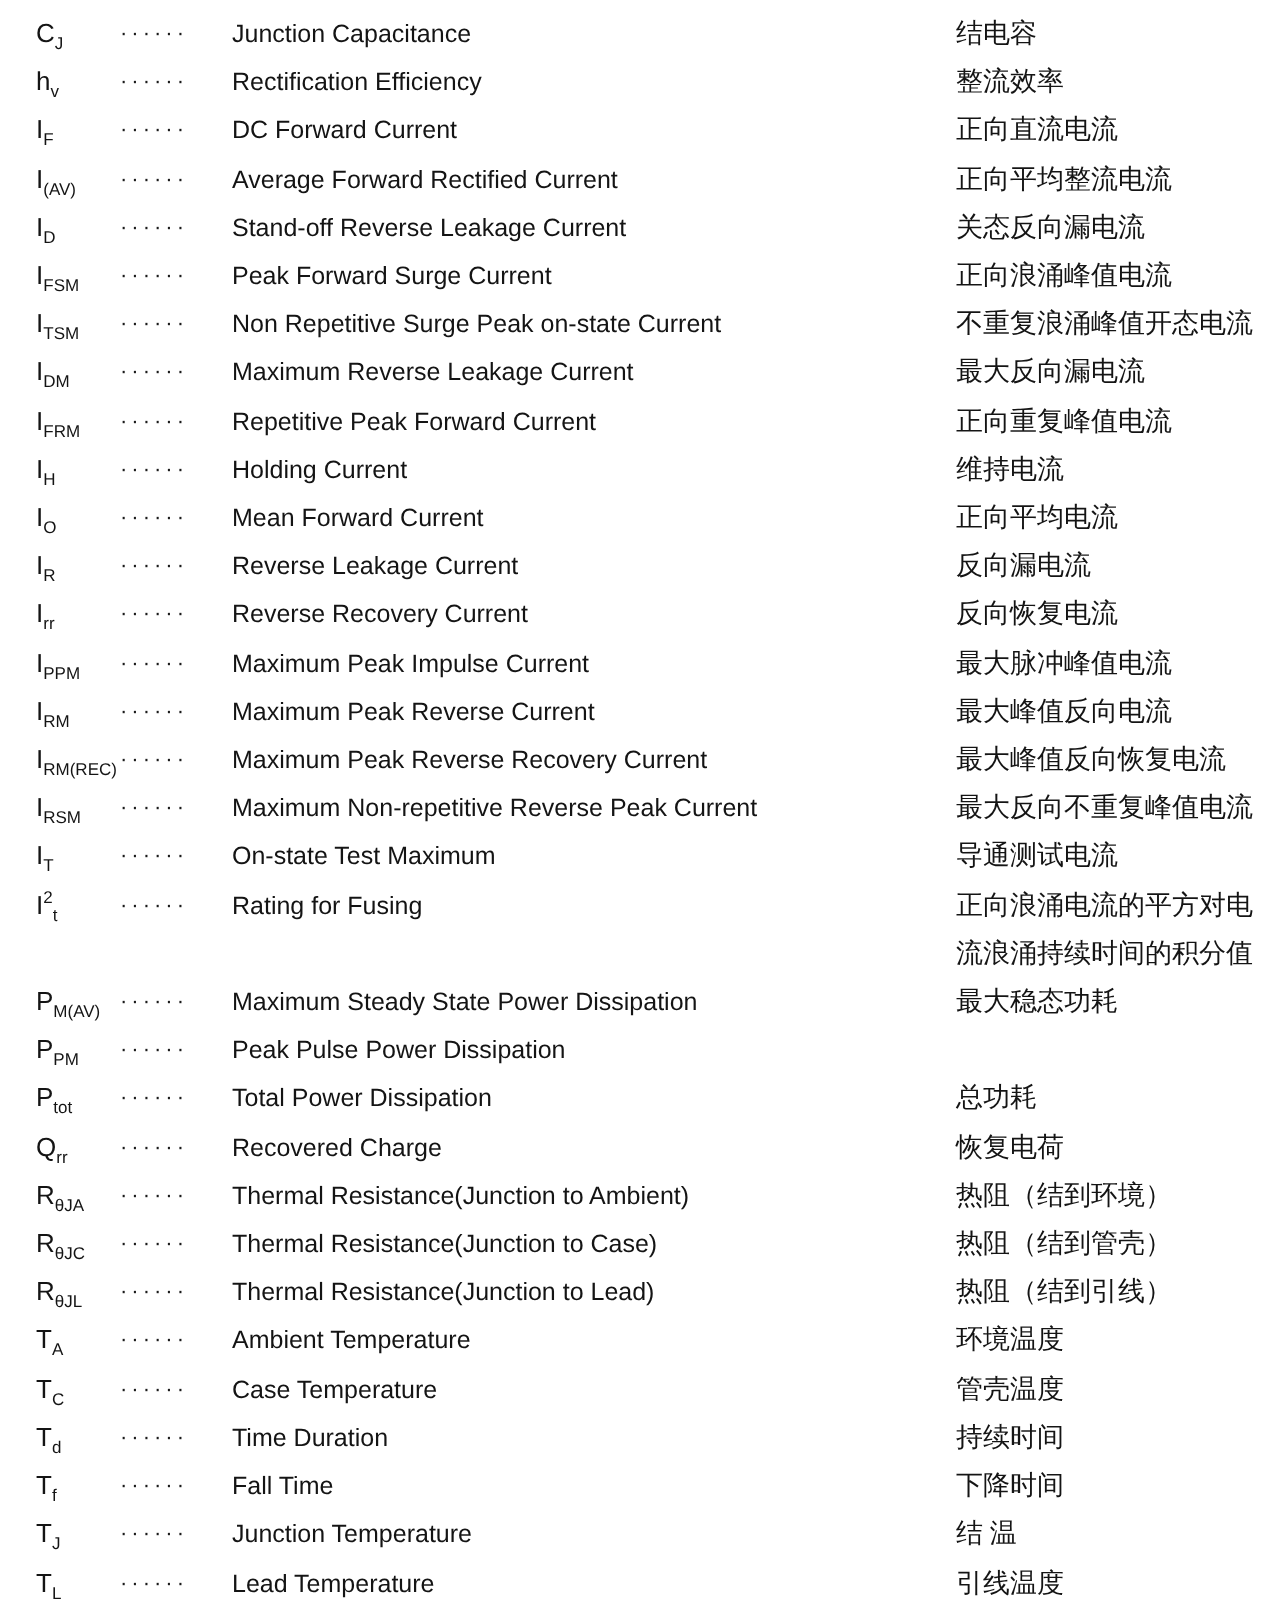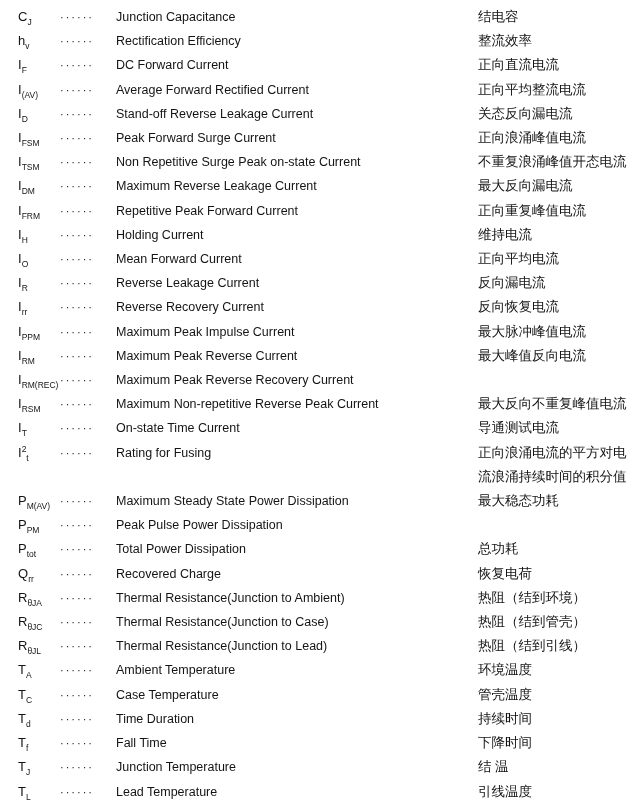--- a/index.html
+++ b/index.html
@@ -189,34 +189,38 @@
     <span class="eng">Maximum Peak Reverse Current</span>
     <span class="chn">
         <span class="l1">最大峰值反向电流</span>
         <span class="l2"></span>
       </span>
   </div>
     <div class="row">
     <span class="sym"><span class="base">I</span><span class="sup"></span><span class="sub">RM(REC)</span></span>
     <span class="dots">······</span>
     <span class="eng">Maximum Peak Reverse Recovery Current</span>
+    <span class="chn">
+        <span class="l1">最大峰值反向恢复电流</span>
+        <span class="l2"></span>
+      </span>
   </div>
     <div class="row">
     <span class="sym"><span class="base">I</span><span class="sup"></span><span class="sub">RSM</span></span>
     <span class="dots">······</span>
     <span class="eng">Maximum Non-repetitive Reverse Peak Current</span>
     <span class="chn">
         <span class="l1">最大反向不重复峰值电流</span>
         <span class="l2"></span>
       </span>
   </div>
     <div class="row">
     <span class="sym"><span class="base">I</span><span class="sup"></span><span class="sub">T</span></span>
     <span class="dots">······</span>
-    <span class="eng">On-state Time Current</span>
+    <span class="eng">On-state Test Maximum</span>
     <span class="chn">
         <span class="l1">导通测试电流</span>
         <span class="l2"></span>
       </span>
   </div>
     <div class="row">
     <span class="sym"><span class="base">I</span><span class="sup">2</span><span class="sub">t</span></span>
     <span class="dots">······</span>
     <span class="eng">Rating for Fusing</span>
     <span class="chn">

